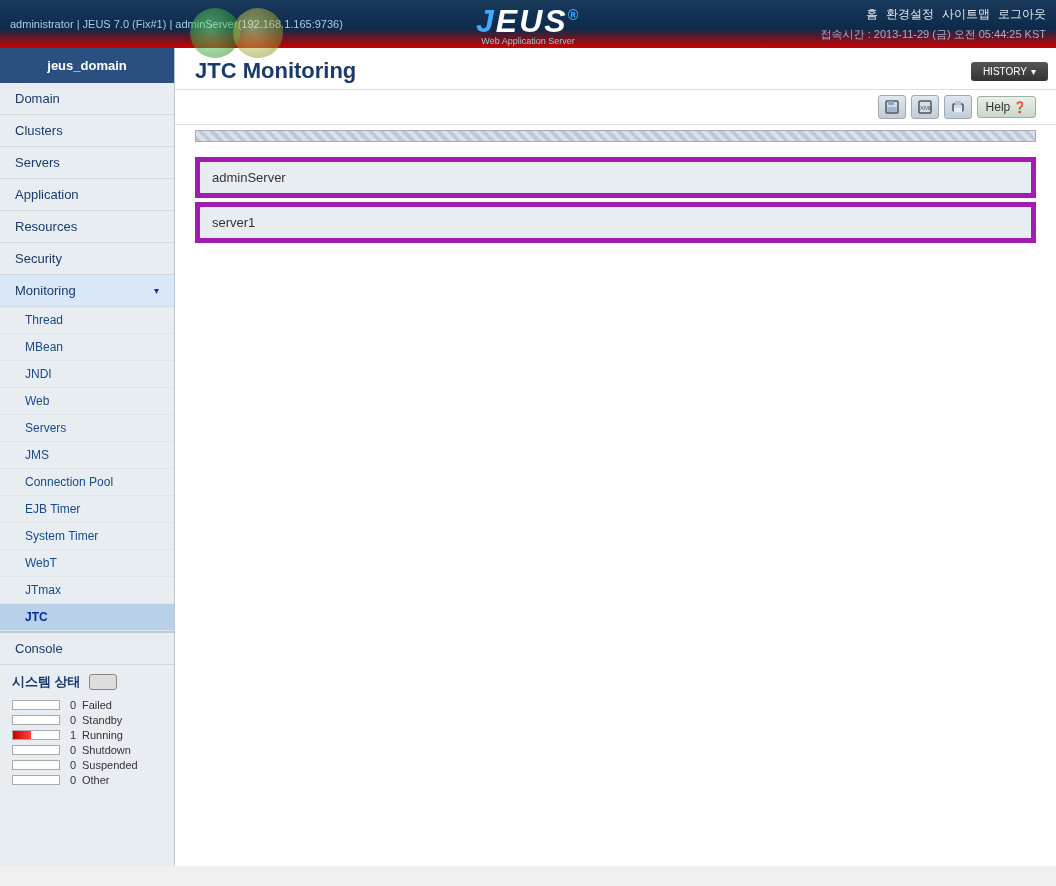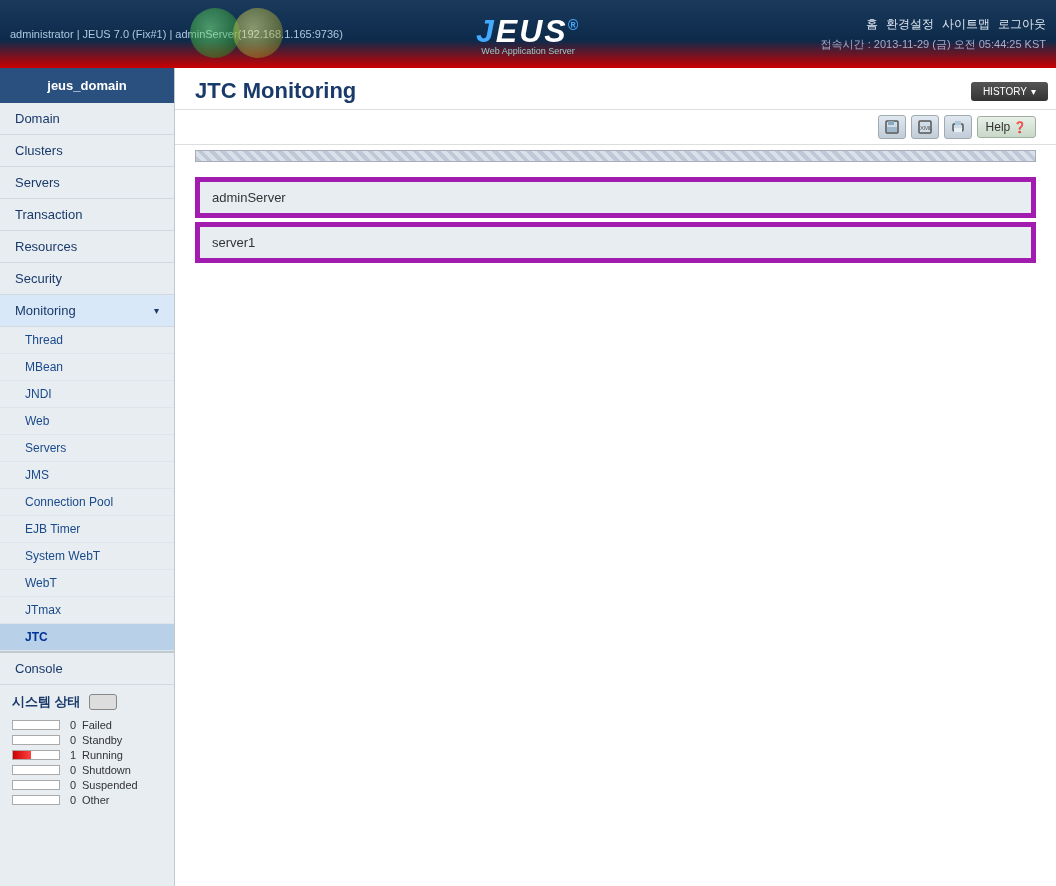--- a/index.html
+++ b/index.html
@@ -1,21 +1,21 @@
 <!DOCTYPE html>
 <html><head>
   <meta charset="utf-8">
   <style>
     * { margin: 0; padding: 0; box-sizing: border-box; }
     body { font-family: Arial, sans-serif; font-size: 12px; background: #f0f0f0; width: 1056px; min-height: 886px; }
 
     
     .header {
       background: linear-gradient(180deg, #1a3a5c 0%, #0d2a4a 60%, #c00 100%);
-      height: 68px;
+      height: 48px;
       display: flex;
       align-items: center;
       justify-content: space-between;
       padding: 0 10px;
       position: relative;
     }
     .header-left {
       color: #aac8e0;
       font-size: 11px;
     }
@@ -295,21 +295,21 @@
     <div class="sidebar-section">
       <span>Domain</span>
     </div>
     <div class="sidebar-section">
       <span>Clusters</span>
     </div>
     <div class="sidebar-section">
       <span>Servers</span>
     </div>
     <div class="sidebar-section">
-      <span>Transaction</span>
+      <span>Application</span>
     </div>
     <div class="sidebar-section">
       <span>Resources</span>
     </div>
     <div class="sidebar-section">
       <span>Security</span>
     </div>
     <div class="sidebar-monitoring">
       <span>Monitoring</span>
       <span class="chevron-icon">▾</span>
@@ -332,21 +332,21 @@
     <div class="sidebar-submenu-item">
       <span>JMS</span>
     </div>
     <div class="sidebar-submenu-item">
       <span>Connection Pool</span>
     </div>
     <div class="sidebar-submenu-item">
       <span>EJB Timer</span>
     </div>
     <div class="sidebar-submenu-item">
-      <span>System WebT</span>
+      <span>System Timer</span>
     </div>
     <div class="sidebar-submenu-item">
       <span>WebT</span>
     </div>
     <div class="sidebar-submenu-item">
       <span>JTmax</span>
     </div>
     <div class="sidebar-submenu-item active">
       <span>JTC</span>
     </div>

